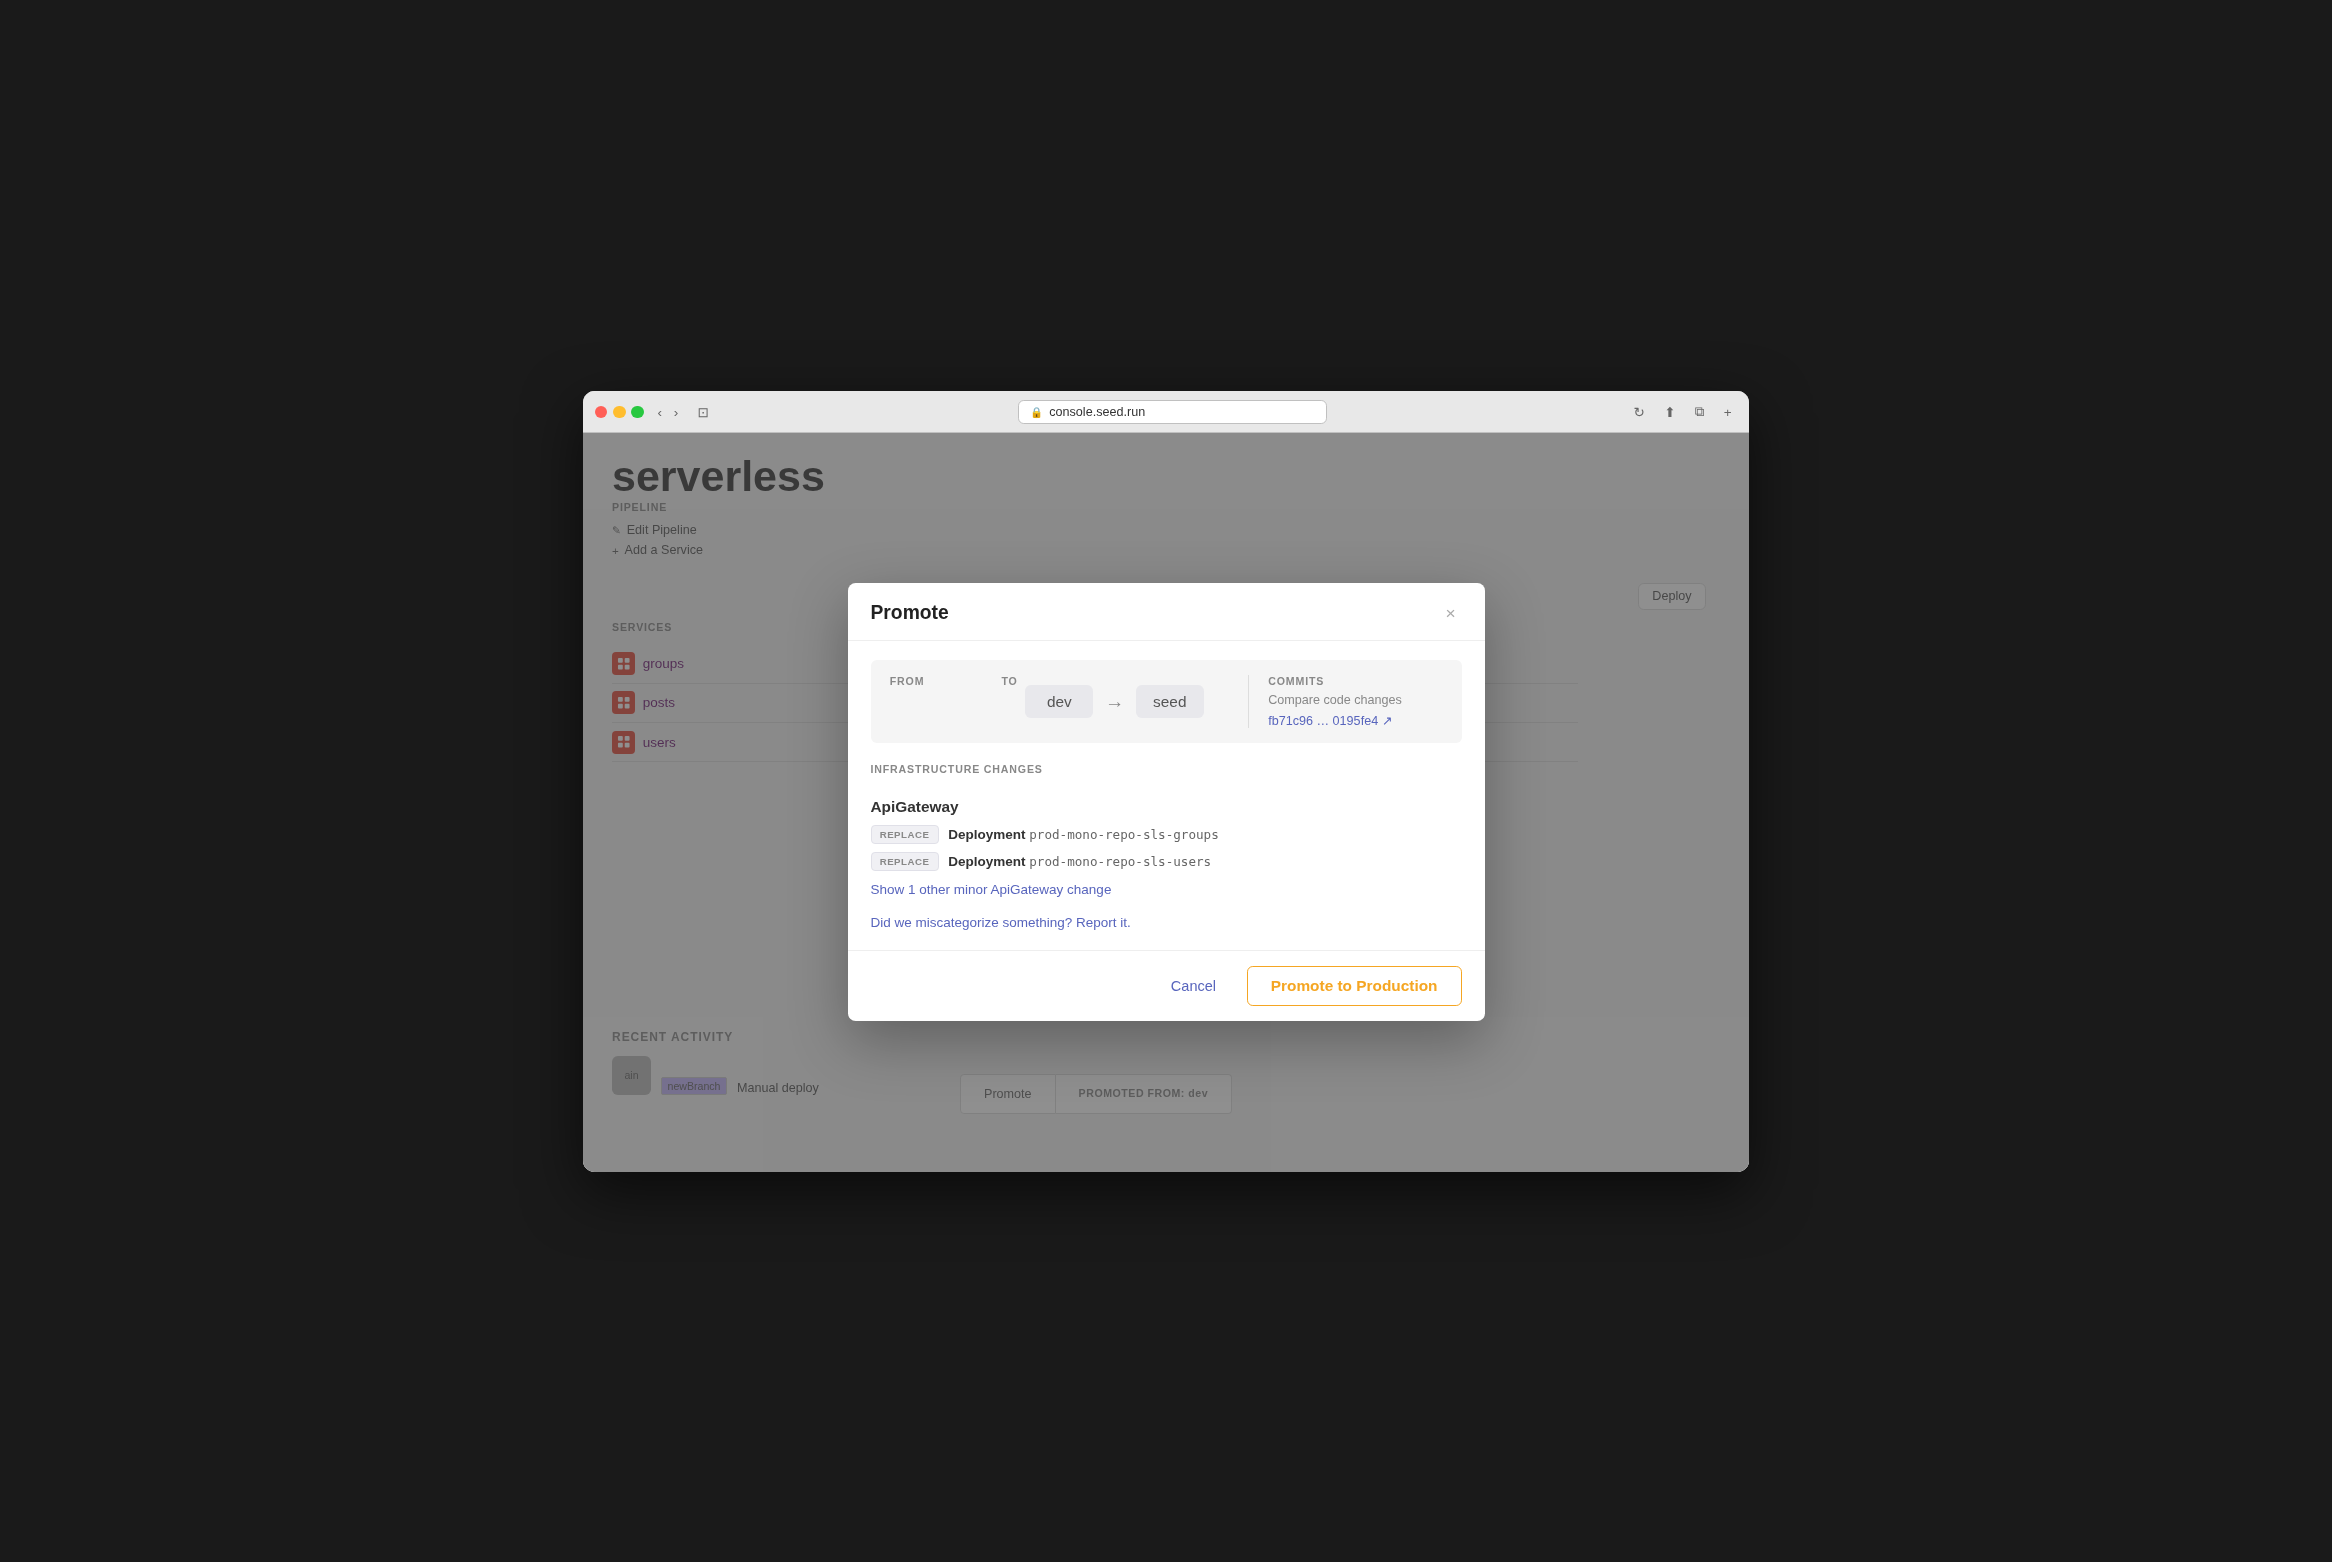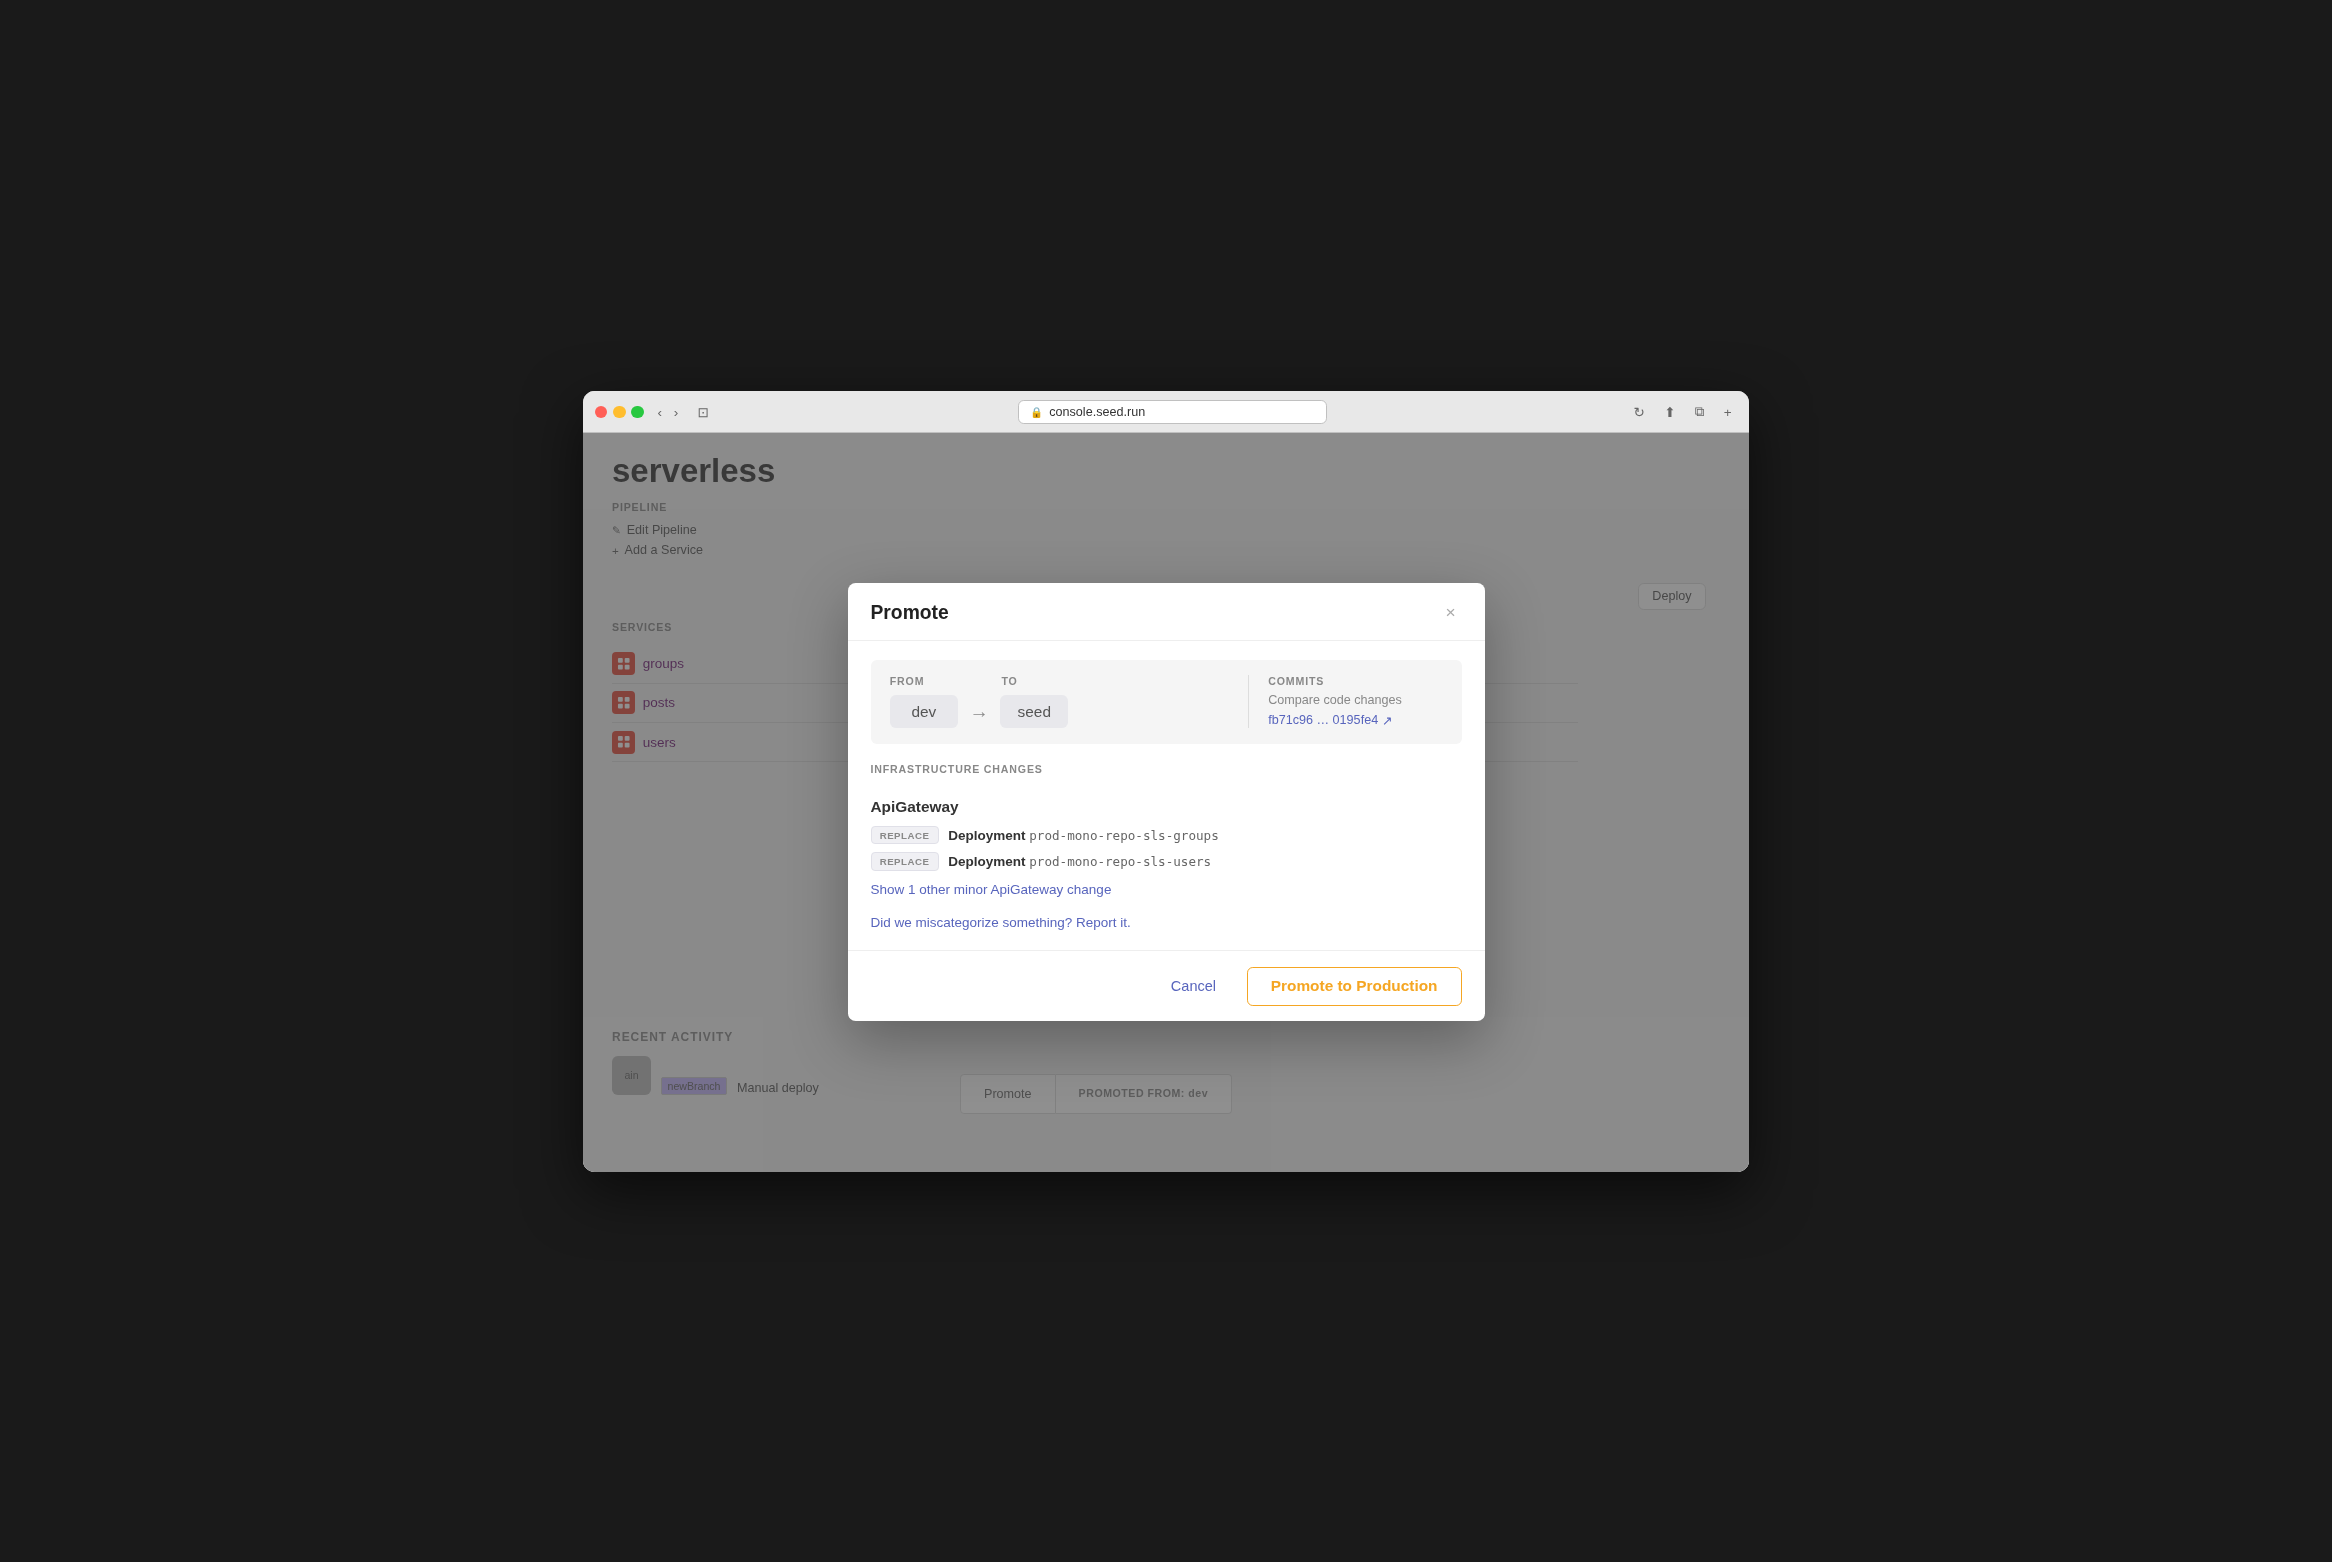--- a/index.html
+++ b/index.html
@@ -119,21 +119,21 @@
     
     .page-bg {
       position: absolute;
       inset: 0;
       background: #f5f5f5;
       padding: 19.3px 29px;
       opacity: 0.7;
     }
 
     .page-title-bg {
-      font-size: 33px;
+      font-size: 43px;
       font-weight: 700;
       color: #333;
       margin-bottom: 19.3px;
     }
 
     .sidebar-bg {
       position: absolute;
       left: 29px;
       top: 68px;
       width: 154px;
@@ -311,21 +311,21 @@
       border-radius: 5.8px;
       padding: 15.4px 19.3px;
       display: flex;
       gap: 0;
       margin-bottom: 19.3px;
     }
 
     .from-to-left {
       flex: 1;
       display: flex;
-      flex-direction: column;
+      flex-direction: row;
       gap: 7.7px;
     }
 
     .from-to-label {
       font-size: 10.6px;
       font-weight: 600;
       color: #888;
       letter-spacing: 0.08em;
     }
 

